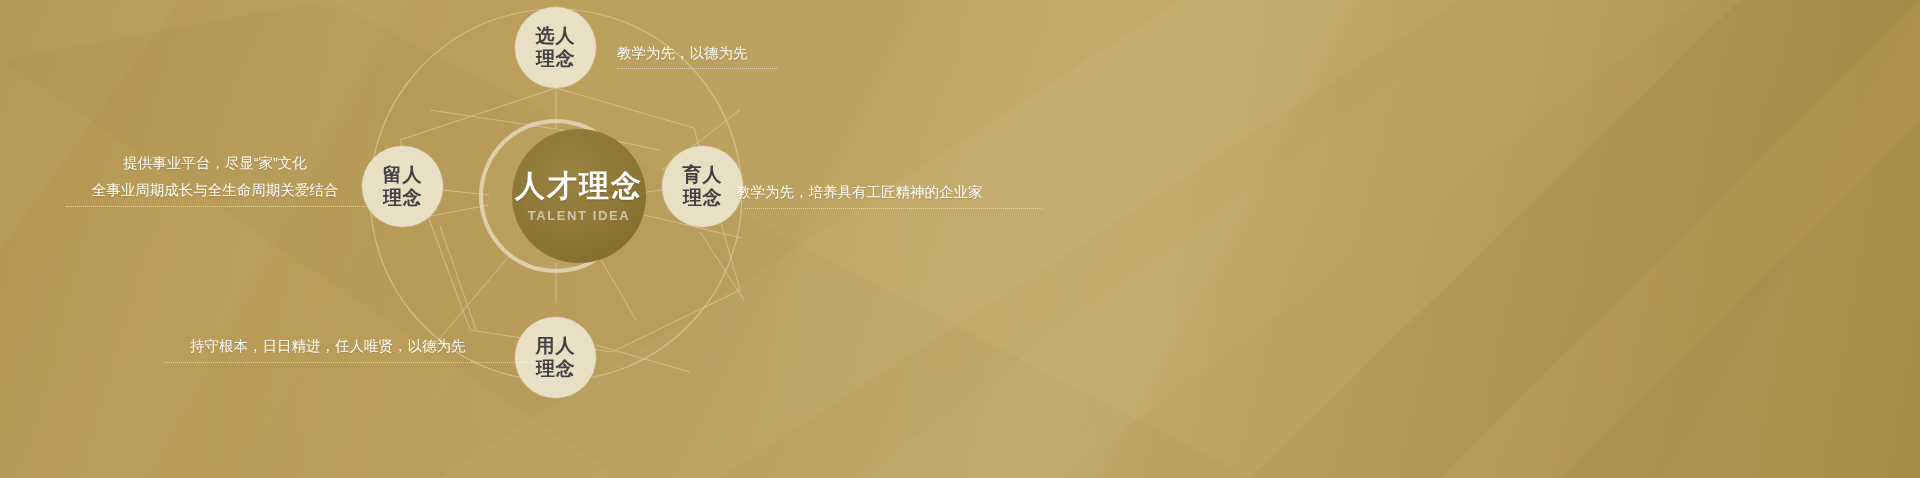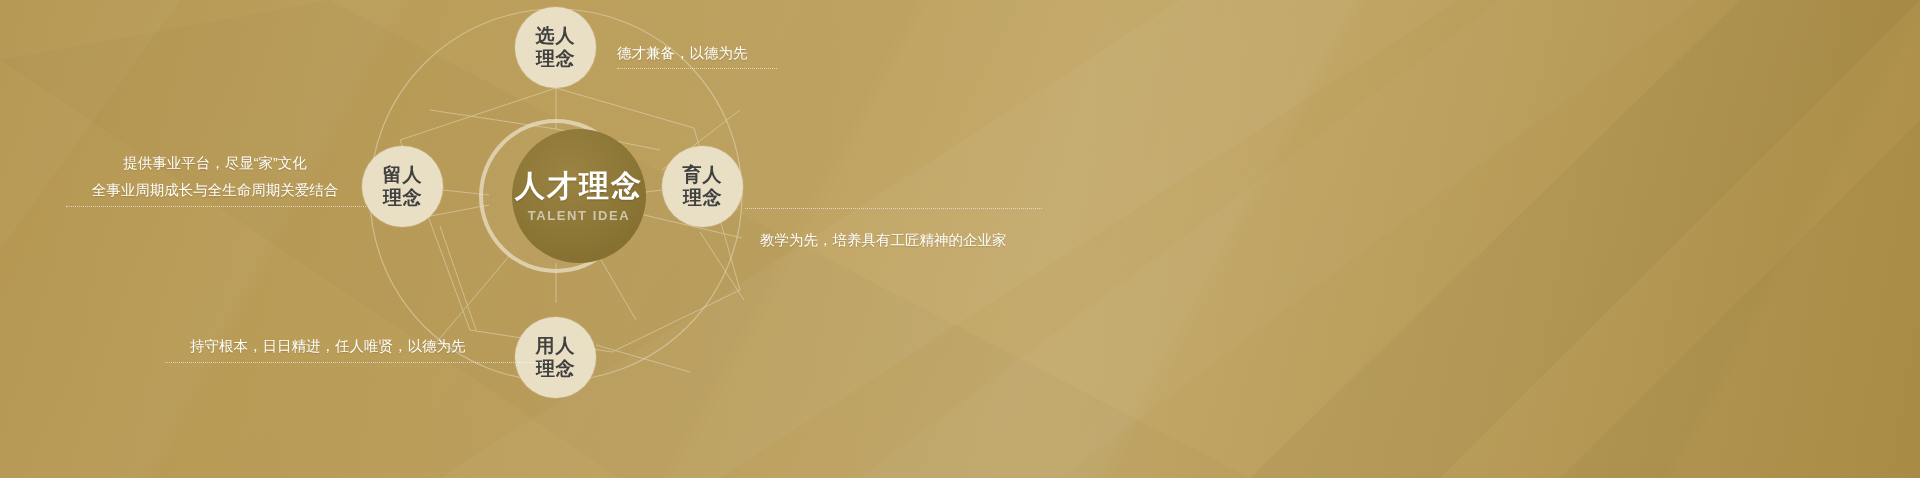--- a/index.html
+++ b/index.html
@@ -96,21 +96,21 @@
   }
   .rule {
     position:absolute;
     height:0;
     border-top:1px dotted rgba(255,255,255,0.55);
   }
 
   #cap-select  { left:617px;  top:40px; }
   #rule-select { left:617px;  top:68px;  width:160px; }
 
-  #cap-develop { left:760px;  top:179px;margin-top:48px; }
+  #cap-develop { left:736px;  top:179px; }
   #rule-develop{ left:745px;  top:208px; width:297px; }
 
   #cap-use     { left:190px;  top:333px; }
   #rule-use    { left:165px;  top:362px; width:385px; }
 
   #cap-retain  { left:80px;   top:150px; text-align:center; width:270px; white-space:normal; }
   #rule-retain { left:66px;   top:206px; width:300px; }
 </style>
 </head>
 <body>
@@ -175,21 +175,21 @@
   <div class="node" id="node-use">
     <div class="l1">用人</div>
     <div class="l2">理念</div>
   </div>
 
   <div class="node" id="node-retain">
     <div class="l1">留人</div>
     <div class="l2">理念</div>
   </div>
 
-  <div class="cap" id="cap-select">德才兼备，以德为先</div>
+  <div class="cap" id="cap-select">教学为先，以德为先</div>
   <div class="rule" id="rule-select"></div>
 
   <div class="cap" id="cap-develop">教学为先，培养具有工匠精神的企业家</div>
   <div class="rule" id="rule-develop"></div>
 
   <div class="cap" id="cap-use">持守根本，日日精进，任人唯贤，以德为先</div>
   <div class="rule" id="rule-use"></div>
 
   <div class="cap" id="cap-retain">
     <div>提供事业平台，尽显“家”文化</div>

